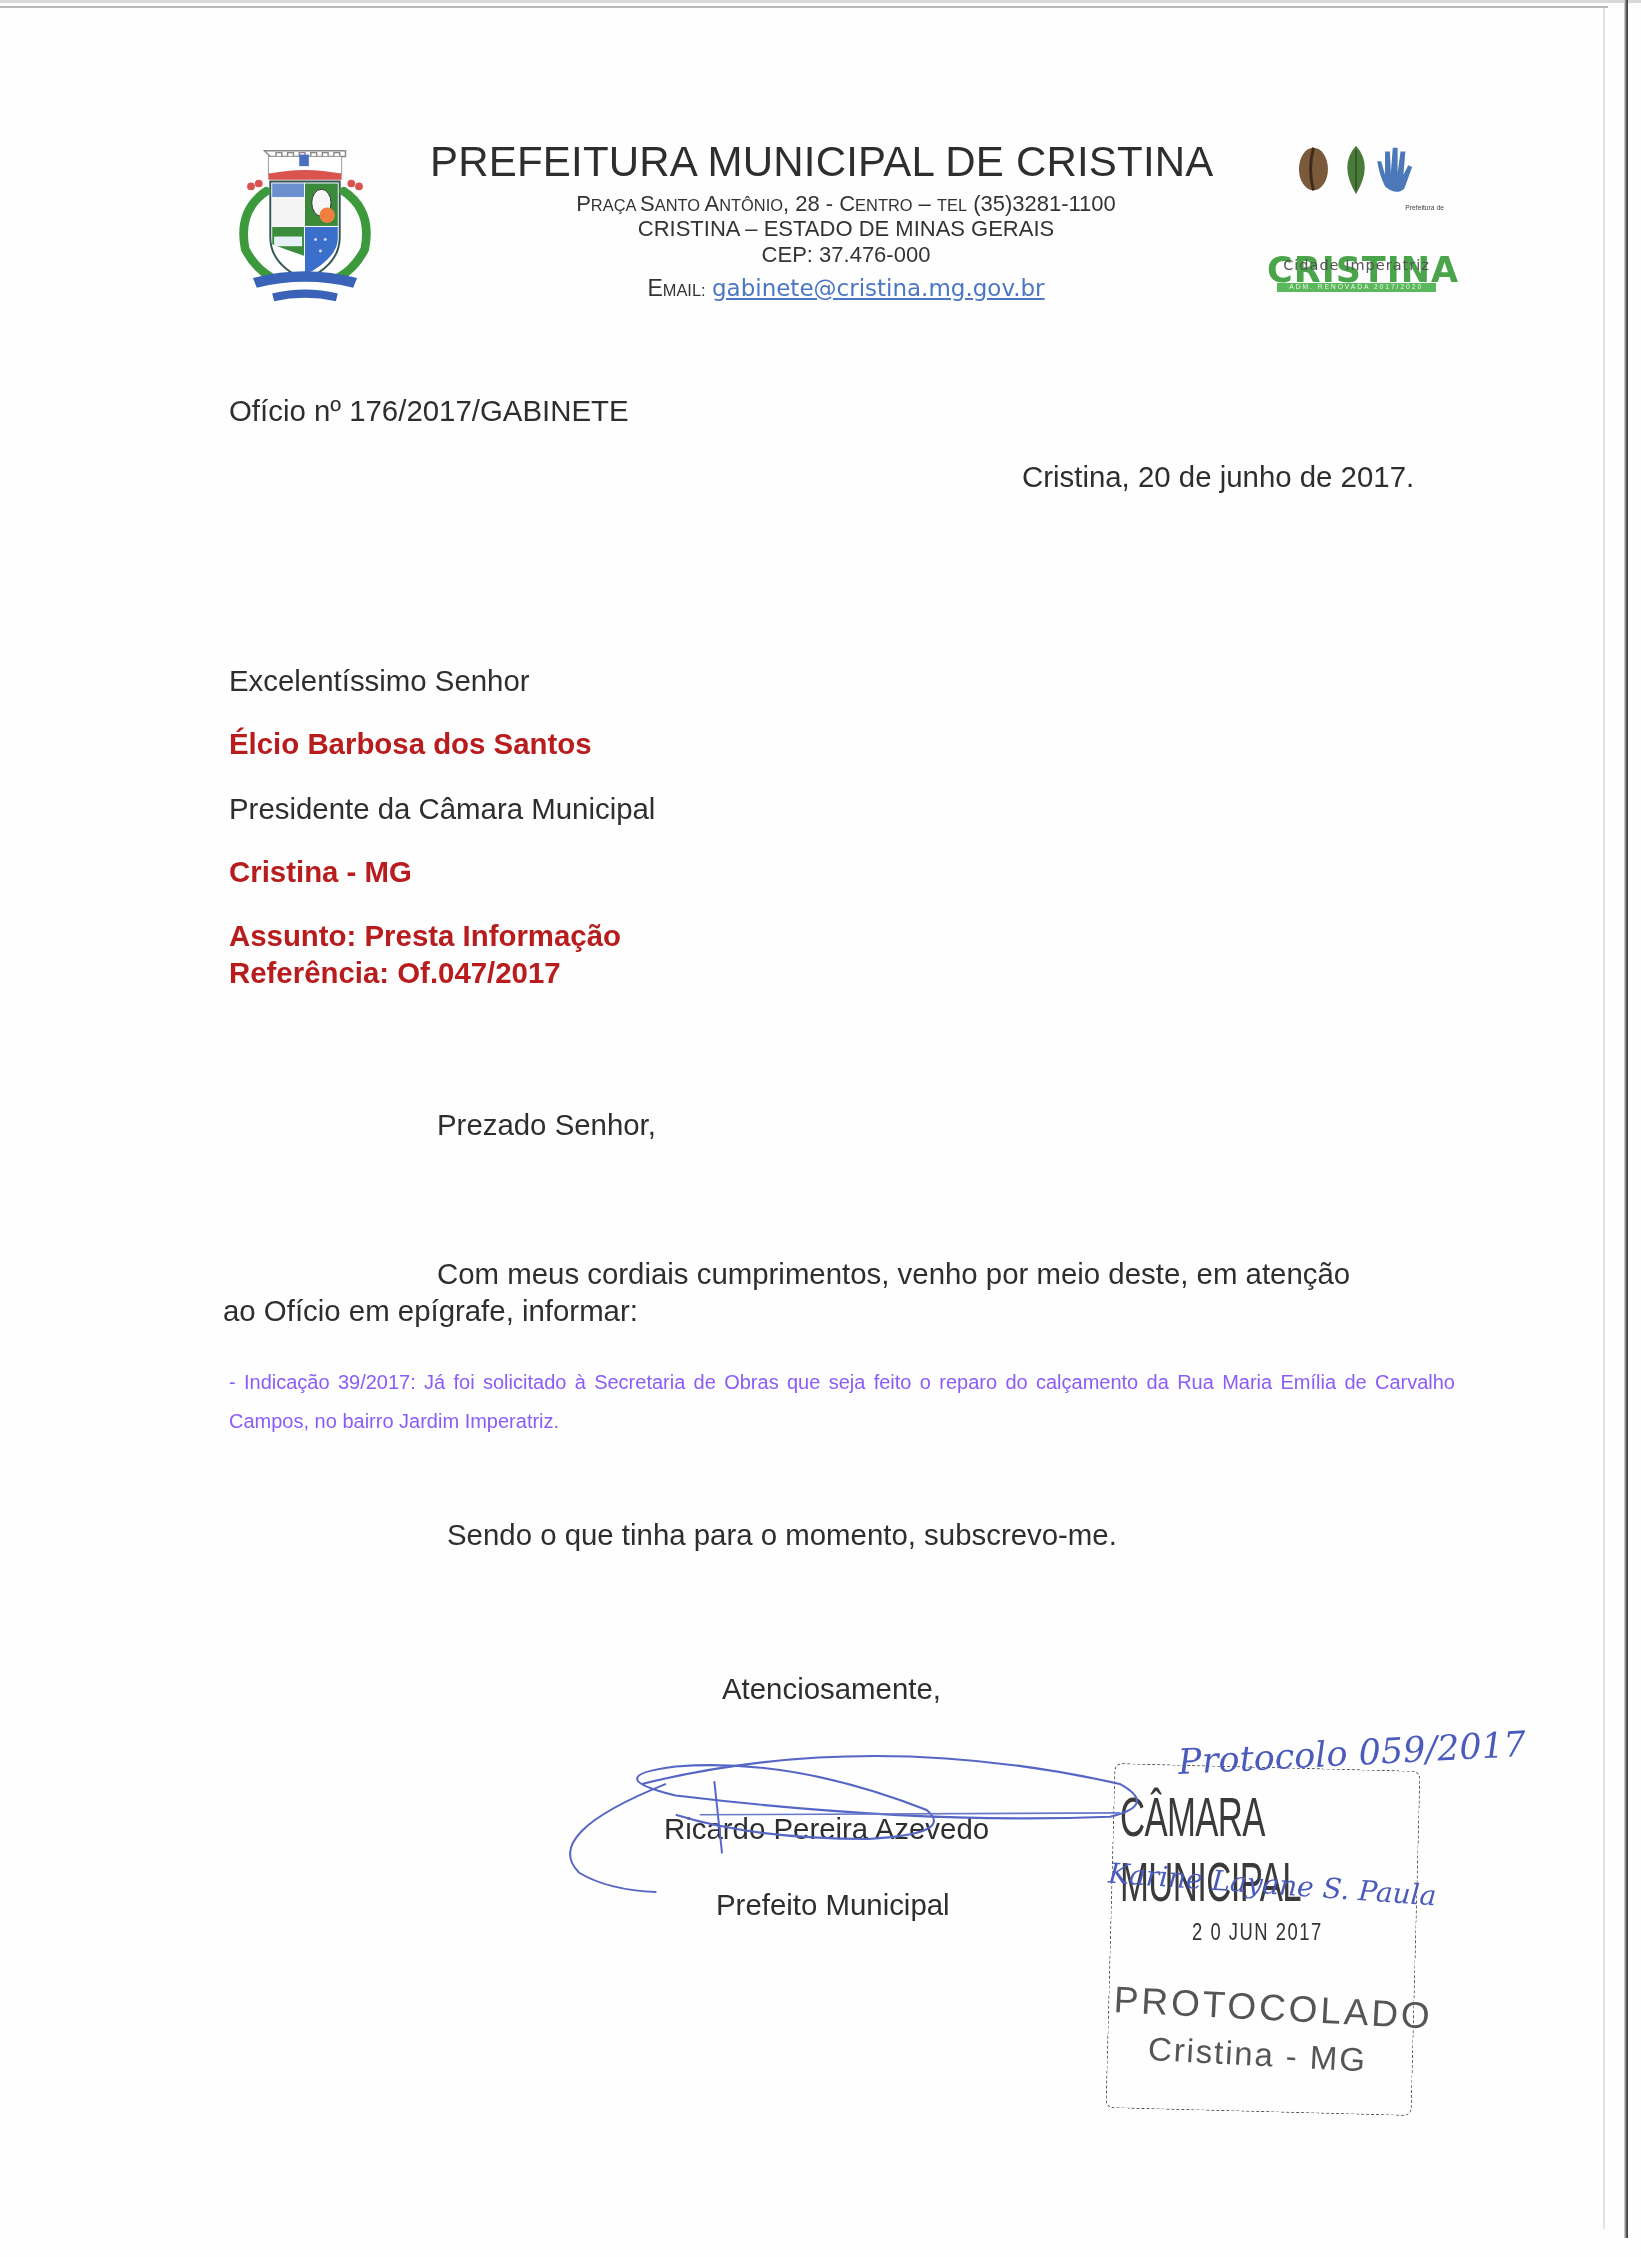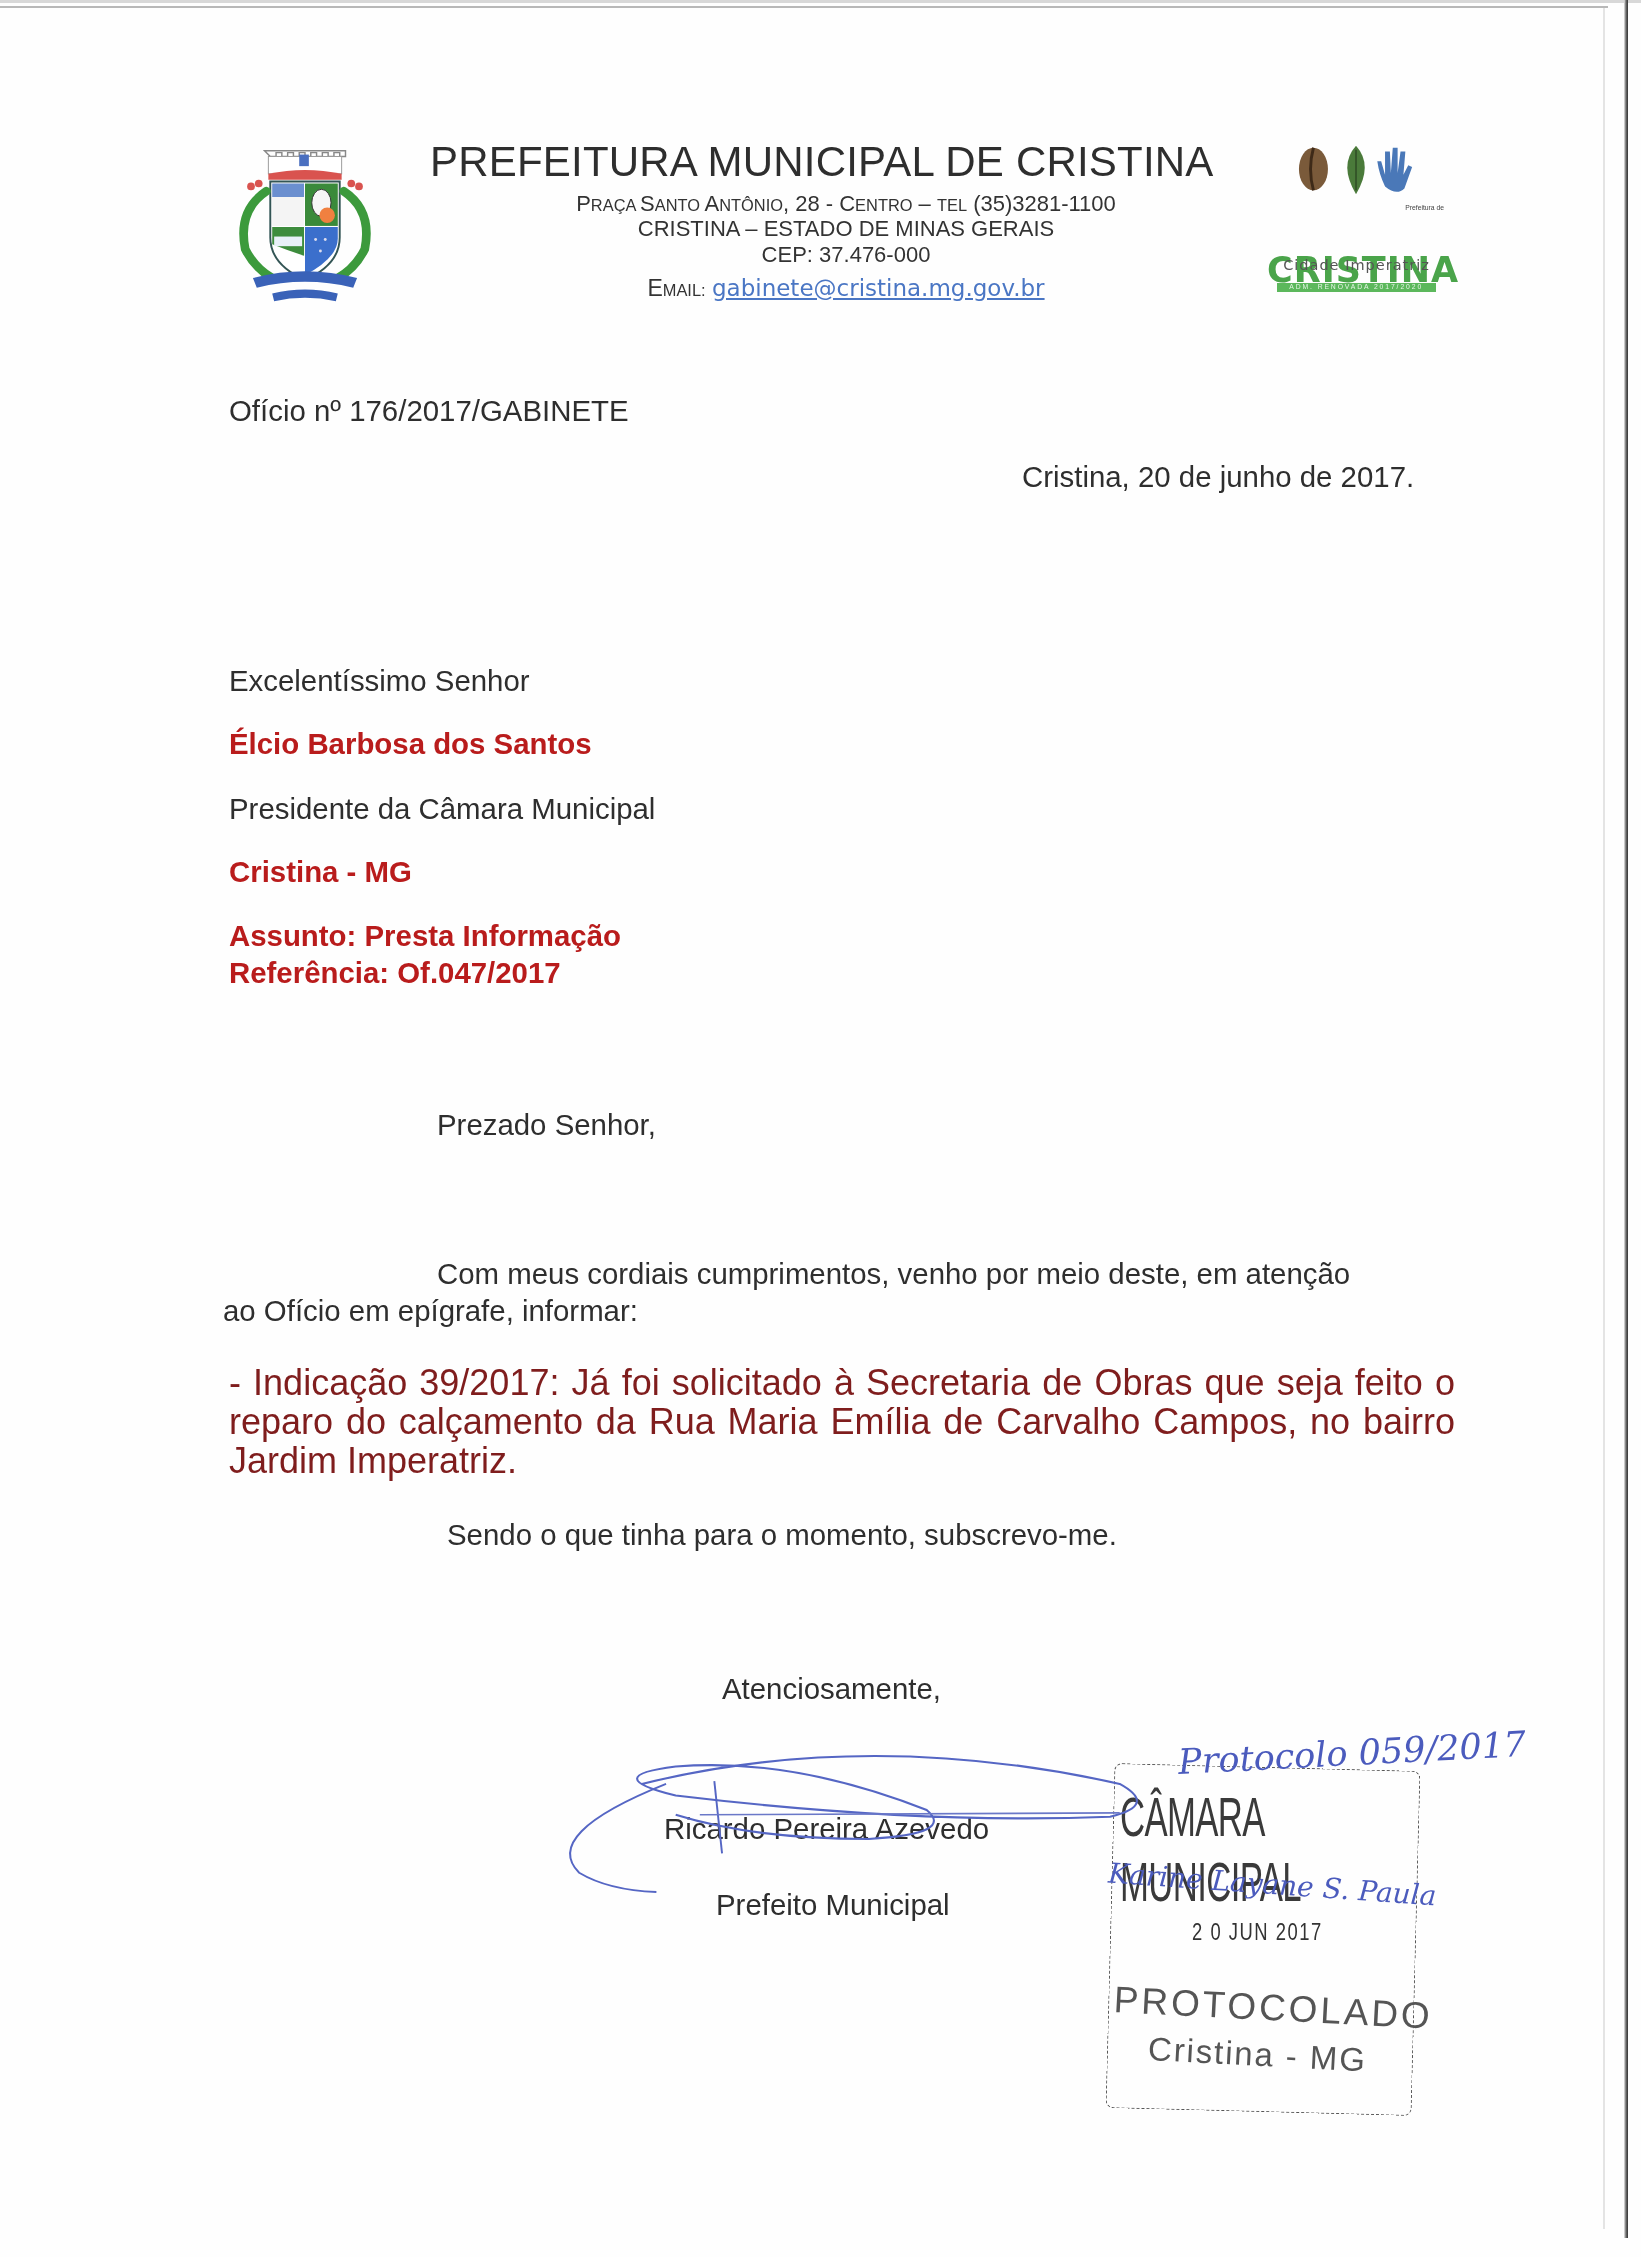--- a/index.html
+++ b/index.html
@@ -30,21 +30,21 @@
   .coat { left:224px; top:143px; width:162px; height:162px; }
   .rlogo { left:1267px; top:140px; width:179px; height:159px; }
   .cristina-word { position:absolute; left:0; top:70px; width:179px; text-align:center; font-family:"DejaVu Sans", sans-serif; font-weight:bold; font-size:35px; color:#4aa44a; letter-spacing:1px;margin-top:40px; }
   .pref-de { position:absolute; right:1.9px; top:64px; font-size:6.8px; color:#444; }
   .cidade { position:absolute; left:0; top:117px; width:179px; text-align:center; font-family:"DejaVu Sans", sans-serif; font-size:14.5px; color:#555; letter-spacing:1px; }
   .adm { position:absolute; left:9.7px; top:143px; width:159px; height:8.7px; background:#5cb85c; color:#e6f5e6; font-size:6.8px; line-height:8.7px; text-align:center; letter-spacing:1.9px; }
 
   
   .t { font-size:29.4px; color:#2e2e2e; }
   .b { font-weight:bold; color:#b91c1c; }
-  .para { position:absolute; left:229px; width:1226px; font-size:36px; color:#7f1d1d; line-height:39px; text-align:justify; }
+  .para { position:absolute; left:229px; width:1226px; font-size:20px; color:#8b5cf6; line-height:39px; text-align:justify; }
 
   
   .sig-svg { position:absolute; left:0; top:0; pointer-events:none; }
   .stamp-box { position:absolute; left:1110px; top:1767px; width:304px; height:343px;
     border:1.9px dashed #555; border-radius:7.7px; transform:rotate(1.5deg); }
   .stamp-camara { position:absolute; left:1120px; top:1784px; font-size:56px; color:#3a3a3a; letter-spacing:-1px; transform:scaleX(0.62); transform-origin:left top; font-family:"Liberation Sans", sans-serif; }
   .stamp-date { position:absolute; left:1192px; top:1919px; font-size:23px; color:#333; letter-spacing:1.9px; transform:scaleX(0.8); transform-origin:left top; }
   .stamp-protocolado { position:absolute; left:1115px; top:1979px; font-size:37px; color:#555; letter-spacing:2.9px; transform:rotate(3deg); transform-origin:left top; }
   .stamp-city { position:absolute; left:1149px; top:2030px; font-size:33px; color:#555; letter-spacing:1.9px; transform:rotate(3deg); transform-origin:left top; }
   .hand { position:absolute; font-family:"DejaVu Serif", serif; font-style:italic; color:#4b5bbd; }

